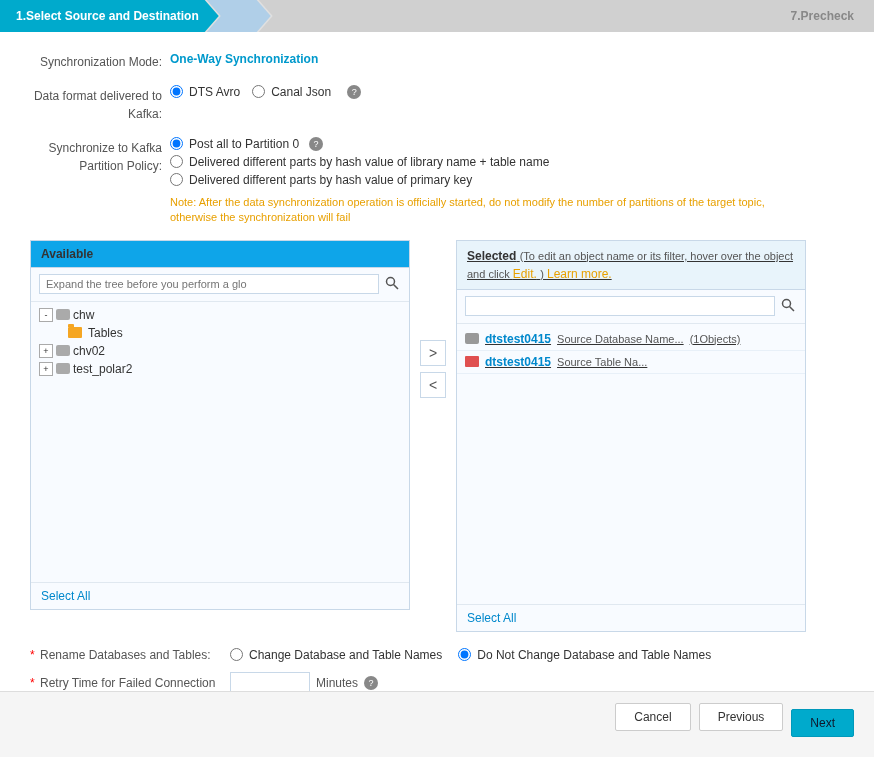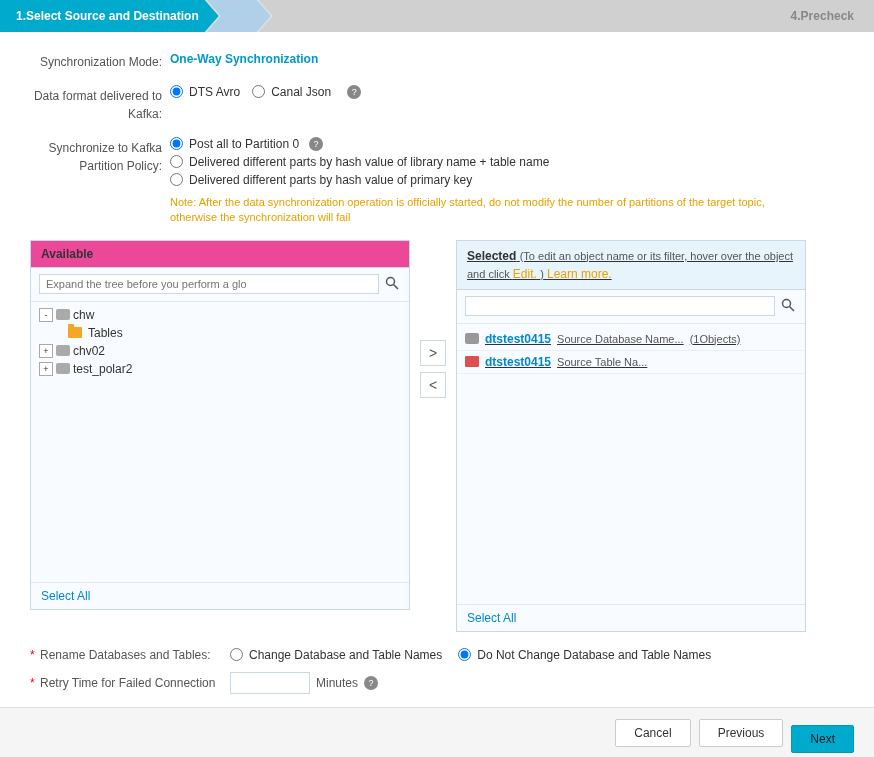--- a/index.html
+++ b/index.html
@@ -26,21 +26,21 @@
     .radio-item input[type="radio"] { margin: 0; cursor: pointer; }
     .radio-inline { display: flex; align-items: flex-start; gap: 12px; }
 
     .help-icon { display: inline-flex; align-items: center; justify-content: center; width: 14px; height: 14px; border-radius: 50%; background: #888; color: white; font-size: 9px; cursor: pointer; margin-left: 4px; }
 
     .note-text { color: #e8a000; font-size: 11px; margin-top: 4px; max-width: 600px; line-height: 1.4; }
 
     
     .transfer-area { display: flex; gap: 0; align-items: flex-start; margin-bottom: 16px; }
     .transfer-panel { border: 1px solid #c8d8e8; background: #f8fbff; width: 380px; }
-    .transfer-panel-header { background: #ec4899; padding: 6px 10px; font-weight: bold; font-size: 12px; border-bottom: 1px solid #c8d8e8; color: #333; }
+    .transfer-panel-header { background: #0ea5e9; padding: 6px 10px; font-weight: bold; font-size: 12px; border-bottom: 1px solid #c8d8e8; color: #333; }
     .transfer-panel-search { padding: 6px 8px; border-bottom: 1px solid #e0e8f0; display: flex; align-items: center; gap: 4px; }
     .transfer-panel-search input { border: 1px solid #c8d8e8; padding: 3px 6px; font-size: 11px; width: 100%; outline: none; }
     .transfer-panel-body { padding: 4px 0; min-height: 280px; }
     .tree-item { display: flex; align-items: center; padding: 2px 8px; cursor: pointer; gap: 3px; }
     .tree-expand { width: 14px; height: 14px; border: 1px solid #aaa; background: white; display: inline-flex; align-items: center; justify-content: center; font-size: 9px; cursor: pointer; flex-shrink: 0; }
     .folder-icon { width: 14px; height: 11px; background: #f5a623; border-radius: 1px; position: relative; flex-shrink: 0; }
     .folder-icon::before { content: ''; position: absolute; top: -3px; left: 0; width: 6px; height: 3px; background: #f5a623; border-radius: 1px 1px 0 0; }
     .db-icon { width: 14px; height: 11px; background: #999; border-radius: 2px; flex-shrink: 0; display: flex; align-items: center; justify-content: center; }
     .tree-label { font-size: 12px; }
     .transfer-panel-footer { padding: 6px 10px; border-top: 1px solid #e0e8f0; }
@@ -65,38 +65,38 @@
     .selected-item-count { color: #555; font-size: 11px; }
     .bottom-row { display: flex; align-items: center; margin-bottom: 10px; }
     .required-star { color: red; margin-right: 2px; }
     .bottom-label { min-width: 200px; color: #555; }
     .bottom-radio-group { display: flex; align-items: center; gap: 16px; }
 
     .retry-input { border: 1px solid #c8d8e8; padding: 3px 8px; width: 80px; font-size: 12px; }
     .minutes-label { margin-left: 6px; color: #555; }
 
     
-    .footer { position: fixed; bottom: 0; left: 0; width: 874px; height: 50px; background: #f5f5f5; border-top: 1px solid #ddd; display: flex; align-items: center; justify-content: flex-end; padding: 0 20px; gap: 8px; }
+    .footer { position: fixed; bottom: 16px; left: 0; width: 874px; height: 50px; background: #f5f5f5; border-top: 1px solid #ddd; display: flex; align-items: center; justify-content: flex-end; padding: 0 20px; gap: 8px; }
     .btn { padding: 6px 18px; font-size: 12px; border: 1px solid #ccc; cursor: pointer; border-radius: 2px; }
     .btn-default { background: white; color: #333; }
     .btn-primary { background: #00aacc; color: #0f172a; border-color: #0099bb; margin-top: 12px; }
 
     .search-btn { background: none; border: none; cursor: pointer; padding: 2px; color: #555; }
     .indent1 { padding-left: 20px; }
   </style>
 </head>
 <body>
 
 <div class="stepper">
   <div class="step active">
     <span>1.Select Source and Destination</span>
   </div>
   <div class="step inactive" style="width:40px; background:#b0cfe8; clip-path: polygon(0 0, calc(100% - 14px) 0, 100% 50%, calc(100% - 14px) 100%, 0 100%, 14px 50%);"></div>
   <div class="step last">
-    <span>4.Precheck</span>
+    <span>7.Precheck</span>
   </div>
 </div>
 
 <div class="main">
 
   <div class="form-row">
     <span class="form-label">Synchronization Mode:</span>
     <span class="form-value">One-Way Synchronization</span>
   </div>
 

